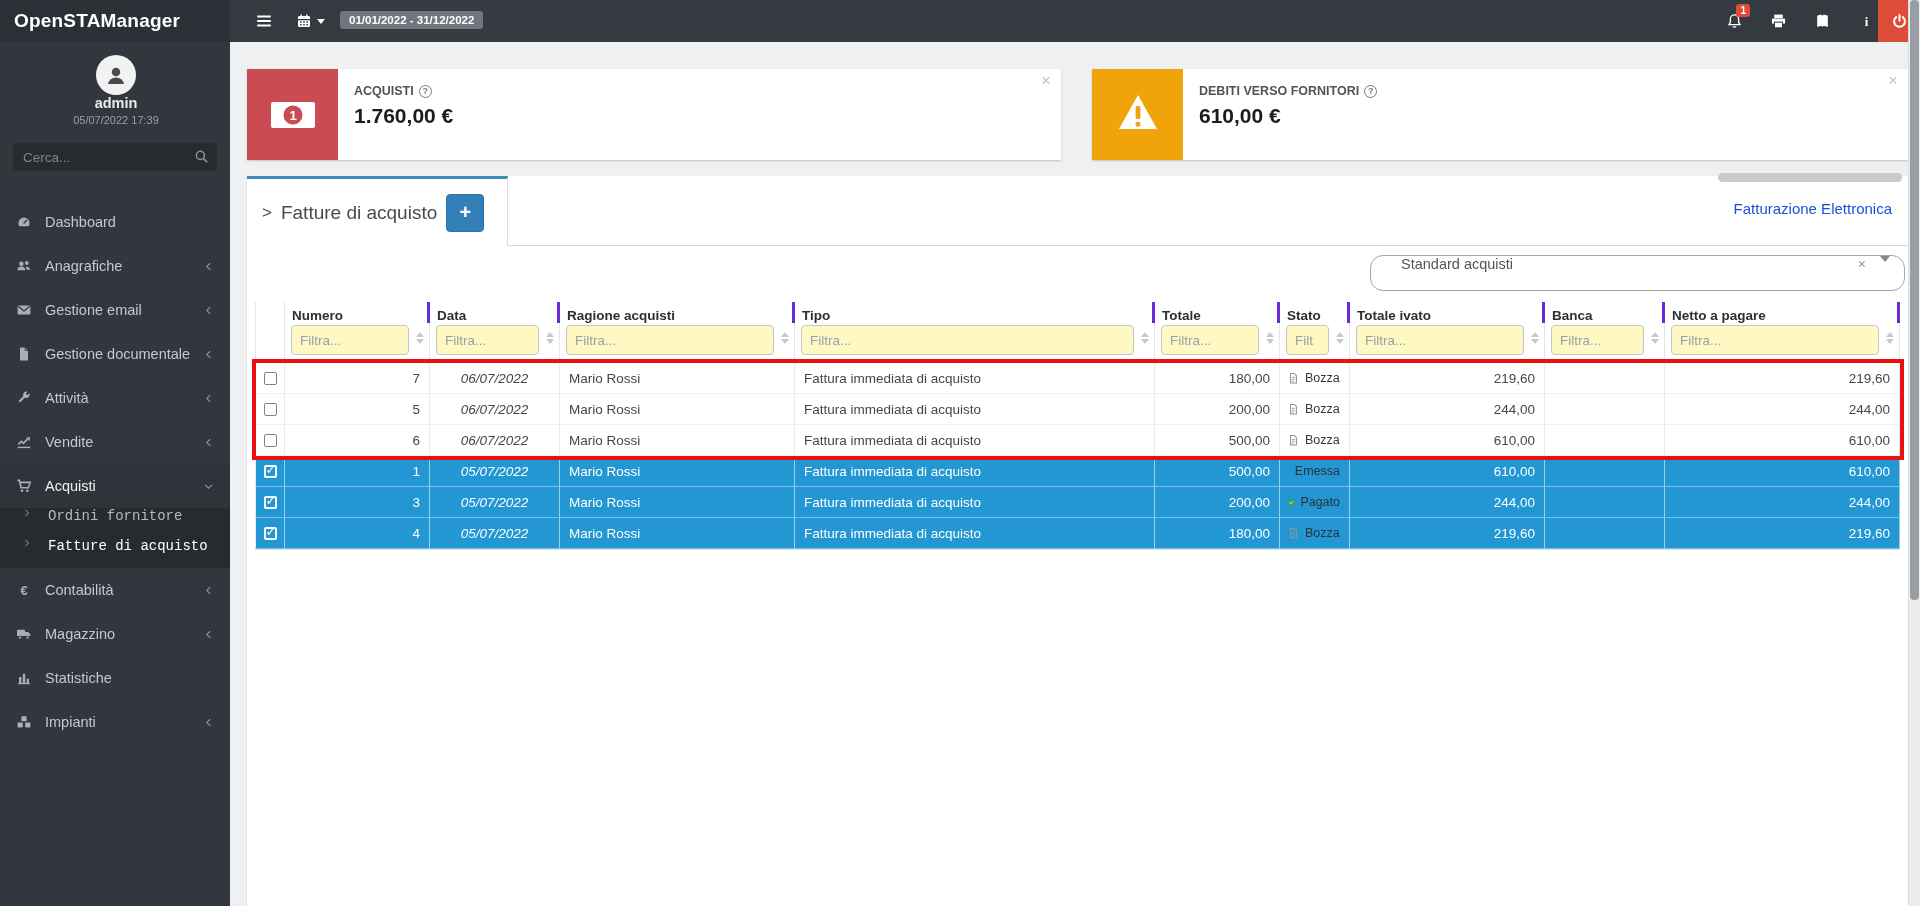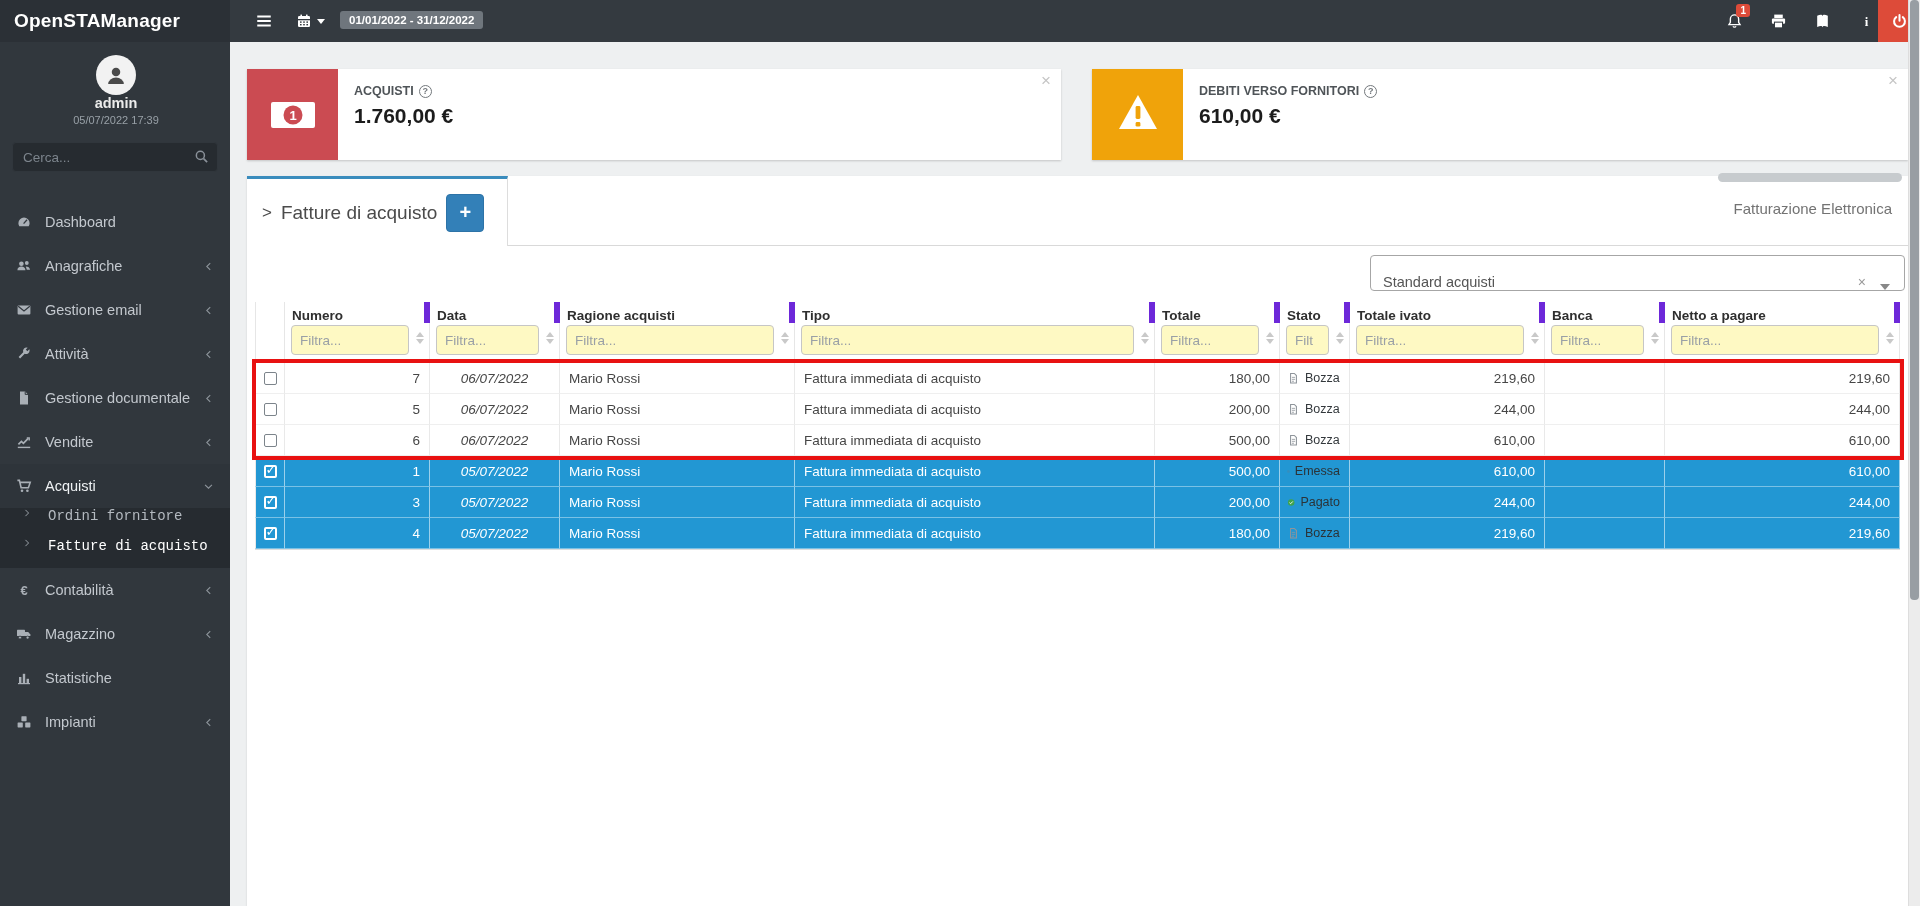--- a/index.html
+++ b/index.html
@@ -67,36 +67,36 @@
   
   .card { position:absolute; left:247px; top:176px; width:1661px; height:730px; background:#fff; box-shadow:0 1px 2px rgba(0,0,0,.12); }
   .nav-row { position:relative; height:70px; }
   .nav-border { position:absolute; left:261px; right:0; top:69px; height:1px; background:#d9d9d9; }
   .tab-active { position:absolute; left:0; top:0; width:261px; height:70px; border-top:3px solid #3a8cbd;
     border-right:1px solid #ddd; background:#fff; display:flex; align-items:center; padding-left:15px; gap:9px; }
   .tab-title { font-size:19px; color:#4b4b4b; white-space:nowrap; }
   .bc-symbol { font-size:17px; color:#4b4b4b; }
   .add-btn { width:38px; height:38px; background:#3380b8; border:1px solid #2d73a7; border-radius:4px;
     color:#fff; font-size:20px; font-weight:bold; display:flex; align-items:center; justify-content:center; cursor:pointer; flex:none; }
-  .fe-link { position:absolute; right:16px; top:24px; color:#737373; font-size:15px; cursor:pointer; }
+  .fe-link { position:absolute; right:16px; top:24px; color:#1d4ed8; font-size:15px; cursor:pointer; }
   .top-pill { position:absolute; right:6px; top:-3px; width:184px; height:9px; background:#c7cbce; border-radius:5px; }
 
   
   .sel2 { position:absolute; left:1123px; top:79px; width:535px; height:36px; border:1px solid #a6a6a6;
-    border-radius:4px; background:#fff; display:flex; align-items:flex-end; cursor:pointer; }
+    border-radius:13px; background:#fff; display:flex; align-items:flex-start; cursor:pointer;padding-left:18px; }
   .sel2-text { flex:1; padding-left:12px; font-size:14.5px; color:#555; }
   .sel2-clear { color:#999; font-size:14px; padding:0 14px; cursor:pointer; }
   .sel2-caret { width:0; height:0; border-left:5px solid transparent; border-right:5px solid transparent;
     border-top:6px solid #888; margin-right:14px; }
 
   
   .table-wrap { position:absolute; left:8px; top:126px; width:1645px;
     --cols:30px 145px 130px 235px 360px 125px 70px 195px 120px 235px; }
   .t-head, .t-filters, .t-row { display:grid; grid-template-columns:var(--cols); }
-  .h-cell { padding:6px 0 0 7px; font-size:13.5px; font-weight:bold; color:#2f2f2f; border-right:6px solid #6d28d9; }
+  .h-cell { padding:6px 0 0 7px; font-size:13.5px; font-weight:bold; color:#2f2f2f; border-right:3px solid #6d28d9; }
   .h-cell.first, .f-cell.first { border-right:1px solid #e6e6e6; border-left:1px solid #e6e6e6; }
   .t-filters { height:40px; }
   .f-cell { position:relative; padding:2px 20px 0 6px; border-right:1px solid #e6e6e6; }
   .f-input { width:100%; height:30px; border:1px solid #c6c6c6; border-radius:4px; padding:0 8px;
     font-size:13.5px; color:#555; outline:none; background:#fef9c3; }
   .f-input::placeholder { color:#9aa0a6; }
   .sort-arrows { position:absolute; right:5px; top:9px; display:flex; flex-direction:column; gap:2px; }
   .tri-up { width:0; height:0; border-left:4px solid transparent; border-right:4px solid transparent; border-bottom:5px solid #c9c9c9; }
   .tri-dn { width:0; height:0; border-left:4px solid transparent; border-right:4px solid transparent; border-top:5px solid #c9c9c9; }
   .tbody { position:relative; border-bottom:1px solid #ddd; }
@@ -241,38 +241,38 @@
           <span class="s-label">Gestione email</span>
           <span class="s-chev">
             <svg class="ic" width="11" height="11" viewBox="0 0 16 16">
               <path d="M10.5 3L5.5 8l5 5" fill="none" stroke="currentColor" stroke-width="1.6"></path>
             </svg>
           </span>
         </div>
         <div class="s-item">
           <span class="s-ic">
             <svg class="ic" width="16" height="16" viewBox="0 0 16 16">
-              <path d="M13.6 4.4a3.6 3.6 0 0 1-4.9 3.4l-4.6 4.6-1.5-1.5 4.6-4.6a3.6 3.6 0 0 1 4.5-4.6L9.8 3.6l1.6 1.6 1.9-1.9c.2.35.3.7.3 1.1z" fill="currentColor"></path>
-            </svg>
-          </span>
-          <span class="s-label">Attività</span>
-          <span class="s-chev">
-            <svg class="ic" width="11" height="11" viewBox="0 0 16 16">
-              <path d="M10.5 3L5.5 8l5 5" fill="none" stroke="currentColor" stroke-width="1.6"></path>
-            </svg>
-          </span>
-        </div>
-        <div class="s-item">
-          <span class="s-ic">
-            <svg class="ic" width="16" height="16" viewBox="0 0 16 16">
               <path d="M4 1.6h5.2l2.8 2.8v10H4z" fill="currentColor"></path>
               <path d="M9.2 1.6v2.8H12" fill="none" stroke="#31373d" stroke-width="1"></path>
             </svg>
           </span>
           <span class="s-label">Gestione documentale</span>
+          <span class="s-chev">
+            <svg class="ic" width="11" height="11" viewBox="0 0 16 16">
+              <path d="M10.5 3L5.5 8l5 5" fill="none" stroke="currentColor" stroke-width="1.6"></path>
+            </svg>
+          </span>
+        </div>
+        <div class="s-item">
+          <span class="s-ic">
+            <svg class="ic" width="16" height="16" viewBox="0 0 16 16">
+              <path d="M13.6 4.4a3.6 3.6 0 0 1-4.9 3.4l-4.6 4.6-1.5-1.5 4.6-4.6a3.6 3.6 0 0 1 4.5-4.6L9.8 3.6l1.6 1.6 1.9-1.9c.2.35.3.7.3 1.1z" fill="currentColor"></path>
+            </svg>
+          </span>
+          <span class="s-label">Attività</span>
           <span class="s-chev">
             <svg class="ic" width="11" height="11" viewBox="0 0 16 16">
               <path d="M10.5 3L5.5 8l5 5" fill="none" stroke="currentColor" stroke-width="1.6"></path>
             </svg>
           </span>
         </div>
         <div class="s-item">
           <span class="s-ic">
             <svg class="ic" width="16" height="16" viewBox="0 0 16 16">
               <path d="M1.8 13.4h12.4" stroke="currentColor" stroke-width="1.4"></path>

